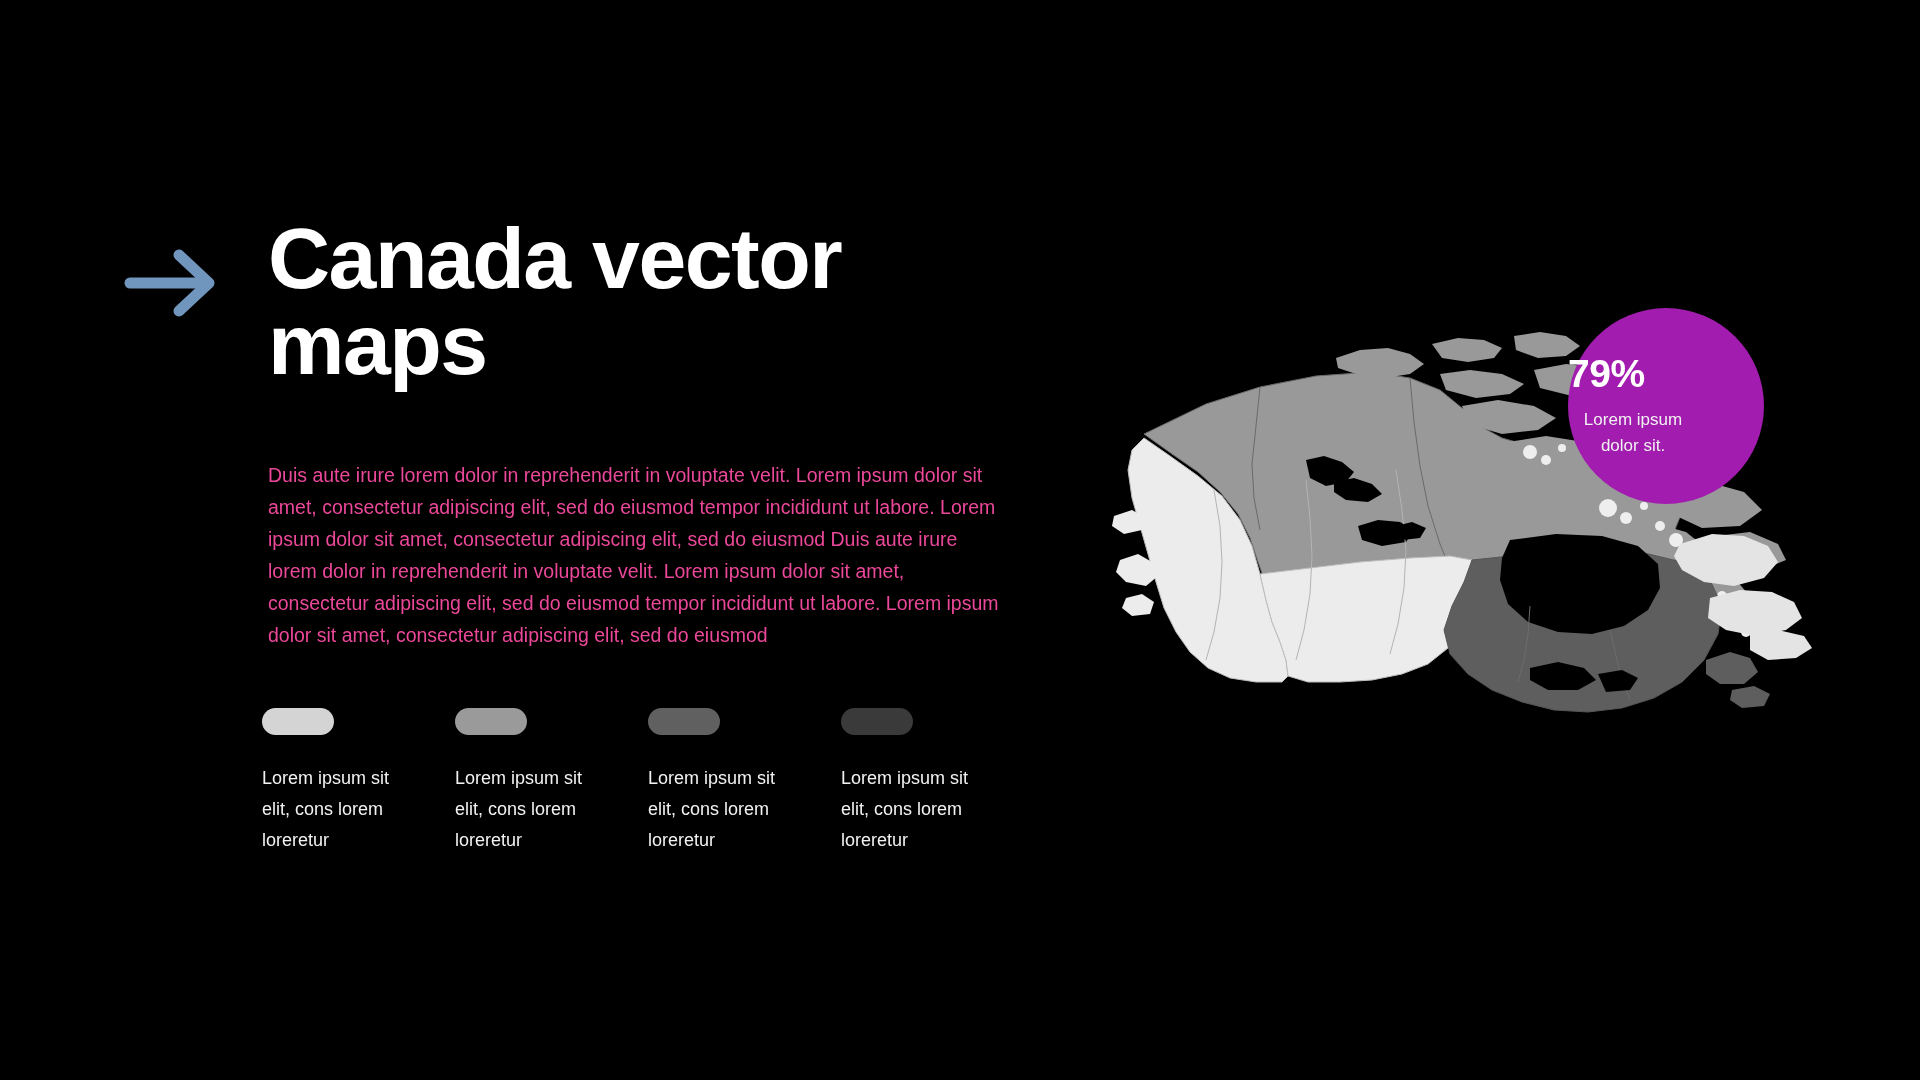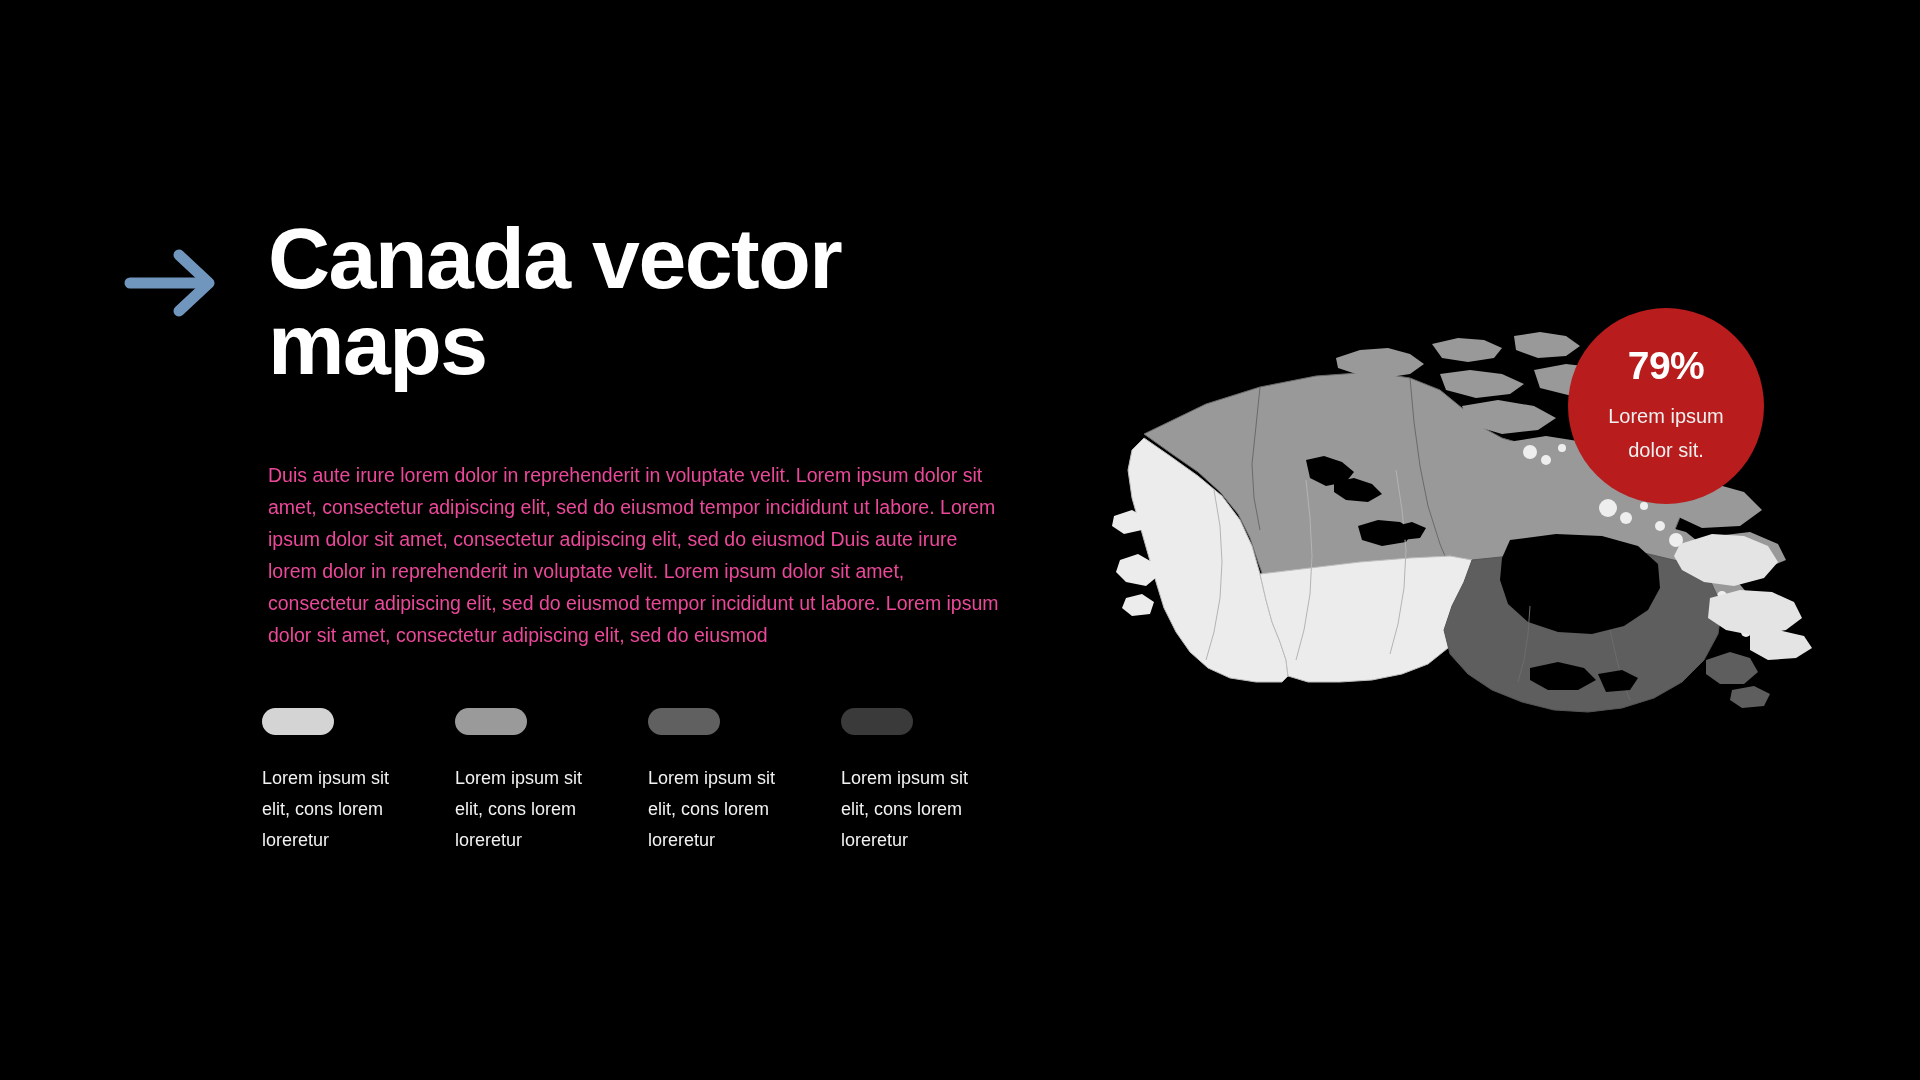--- a/index.html
+++ b/index.html
@@ -112,38 +112,38 @@
   }
 
   
   .stat-badge {
     position: absolute;
     left: 1568px;
     top: 308px;
     width: 196px;
     height: 196px;
     border-radius: 50%;
-    background: #b91c1c;
+    background: #a21caf;
     display: flex;
     flex-direction: column;
-    align-items: center;
+    align-items: flex-start;
     justify-content: center;
     text-align: center;
   }
   .stat-value {
     font-size: 39px;
     font-weight: 700;
     line-height: 1;
     color: #ffffff;
     letter-spacing: -0.5px;
   }
   .stat-caption {
     margin-top: 14px;
-    font-size: 20px;
-    line-height: 34px;
+    font-size: 17px;
+    line-height: 26px;
     color: #f0f0f0;
     width: 130px;
   }
 </style>
 </head>
 <body>
 
 <div class="slide">
 
   <div class="left-col">

